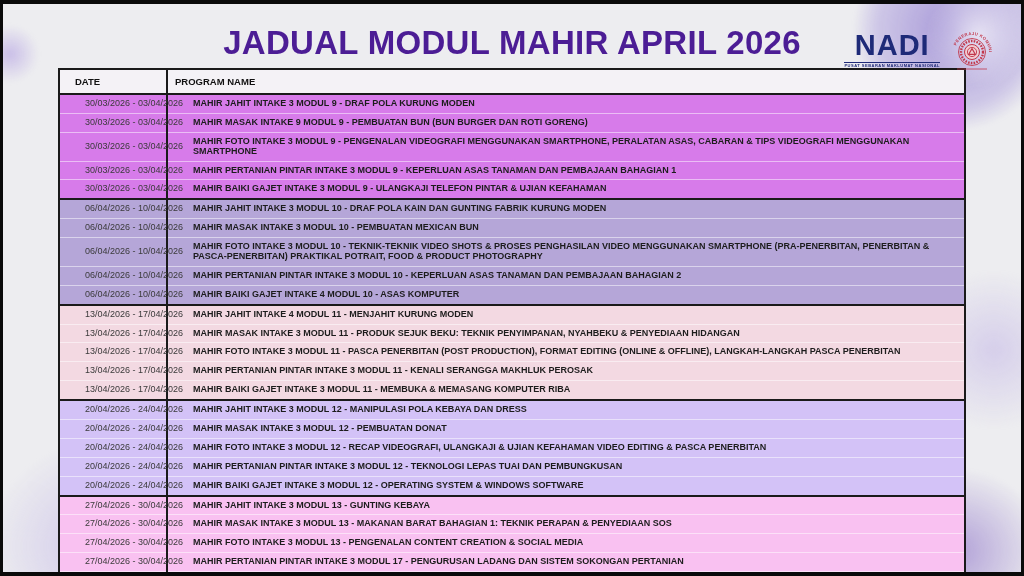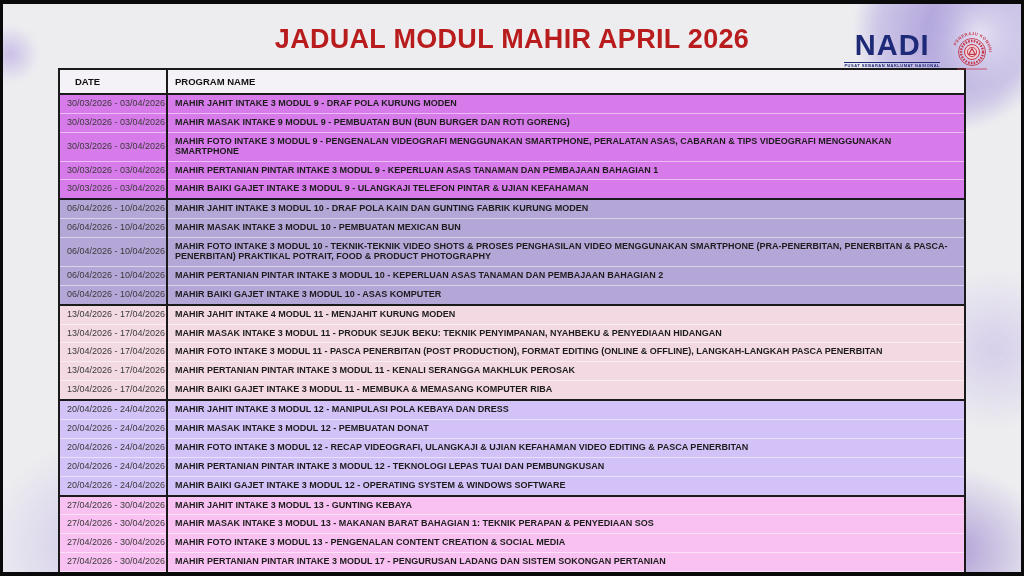--- a/index.html
+++ b/index.html
@@ -22,40 +22,40 @@
   .blob-bc{left:200px;bottom:-110px;width:300px;height:240px;
     background:radial-gradient(closest-side, rgba(214,204,242,.55), rgba(214,204,242,0) 72%);}
   .blob-rm{right:-80px;top:240px;width:220px;height:220px;
     background:radial-gradient(closest-side, rgba(186,170,228,.45), rgba(186,170,228,0) 72%);}
   .blob-br{right:-60px;bottom:-90px;width:260px;height:230px;
     background:radial-gradient(closest-side, rgba(136,108,198,.6), rgba(170,150,220,0) 72%);}
 
   header{position:absolute;top:0;left:0;width:100%;height:64px;z-index:2;}
   .page-title{
     position:absolute;left:50%;top:24px;transform:translateX(-50%);
-    margin:0;font-size:27px;font-weight:800;color:#b91c1c;letter-spacing:.3px;white-space:nowrap;
+    margin:0;font-size:33px;font-weight:800;color:#4c1d95;letter-spacing:.3px;white-space:nowrap;
   }
   .logo{position:absolute;right:28px;top:14px;display:flex;align-items:center;gap:8px;margin-top:10px;}
   .nadi-block{display:flex;flex-direction:column;align-items:center;line-height:1;}
   .nadi-text{font-size:29px;font-weight:900;color:#1e2a78;letter-spacing:1px;}
   .nadi-tagline{font-size:4px;font-weight:700;color:#1e2a78;letter-spacing:.5px;margin-top:2px;border-top:1px solid #1e2a78;padding-top:1px;white-space:nowrap;}
 
   table.schedule{
     position:absolute;left:58px;top:68px;width:908px;z-index:1;
     border-collapse:collapse;background:#f4f2f6;
     border:2px solid #1a1a1a;
     table-layout:fixed;
   }
   table.schedule col.c-date{width:108px;}
   th{
     text-align:left;font-size:9.5px;font-weight:700;color:#111;
     padding:6px 7px;background:#f4f2f6;border-bottom:2px solid #1a1a1a;
   }
   td{
-    font-size:9px;color:#222;padding:4px 7px;line-height:1.1;
+    font-size:9px;color:#222;padding:4px 25px;line-height:1.1;
     border-bottom:1px solid rgba(255,255,255,.5);
     vertical-align:middle;
   }
   td.date{color:#3a3a3a;font-weight:400;white-space:nowrap;border-right:2px solid #1a1a1a;}
   th.date{border-right:2px solid #1a1a1a;padding-left:15px;}
   td.program{font-weight:700;color:#1c1c1c;margin-left:37px;}
   tr.group-end td{border-bottom:2px solid #1a1a1a;}
   tbody tr:last-child td{border-bottom:none;}
 </style>
 </head>
@@ -138,21 +138,21 @@
       <tr style="background-color: rgb(181, 166, 216);">
         <td class="date">06/04/2026 - 10/04/2026</td>
         <td class="program">MAHIR FOTO INTAKE 3 MODUL 10 - TEKNIK-TEKNIK VIDEO SHOTS &amp; PROSES PENGHASILAN VIDEO MENGGUNAKAN SMARTPHONE (PRA-PENERBITAN, PENERBITAN &amp; PASCA-PENERBITAN) PRAKTIKAL POTRAIT, FOOD &amp; PRODUCT PHOTOGRAPHY</td>
       </tr>
       <tr style="background-color: rgb(181, 166, 216);">
         <td class="date">06/04/2026 - 10/04/2026</td>
         <td class="program">MAHIR PERTANIAN PINTAR INTAKE 3 MODUL 10 - KEPERLUAN ASAS TANAMAN DAN PEMBAJAAN BAHAGIAN 2</td>
       </tr>
       <tr class="group-end" style="background-color: rgb(181, 166, 216);">
         <td class="date">06/04/2026 - 10/04/2026</td>
-        <td class="program">MAHIR BAIKI GAJET INTAKE 3 MODUL 10 - ASAS KOMPUTER</td>
+        <td class="program">MAHIR BAIKI GAJET INTAKE 4 MODUL 10 - ASAS KOMPUTER</td>
       </tr>
       <tr style="background-color: rgb(243, 217, 226);">
         <td class="date">13/04/2026 - 17/04/2026</td>
         <td class="program">MAHIR JAHIT INTAKE 4 MODUL 11 - MENJAHIT KURUNG MODEN</td>
       </tr>
       <tr style="background-color: rgb(243, 217, 226);">
         <td class="date">13/04/2026 - 17/04/2026</td>
         <td class="program">MAHIR MASAK INTAKE 3 MODUL 11 - PRODUK SEJUK BEKU: TEKNIK PENYIMPANAN, NYAHBEKU &amp; PENYEDIAAN HIDANGAN</td>
       </tr>
       <tr style="background-color: rgb(243, 217, 226);">

